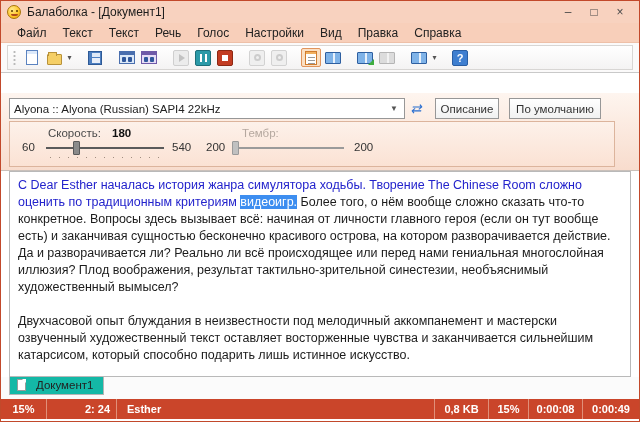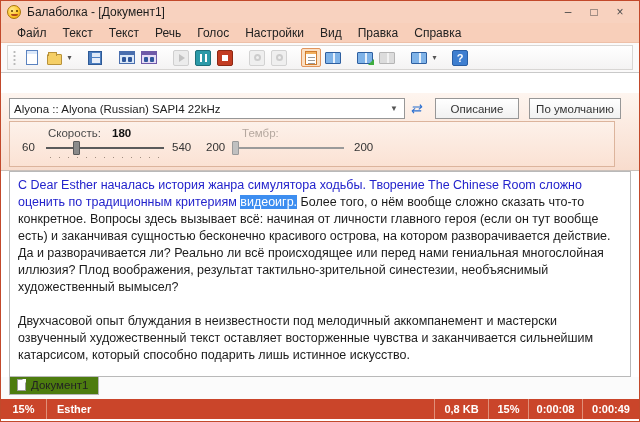--- a/index.html
+++ b/index.html
@@ -97,21 +97,21 @@
     background:linear-gradient(#fef5ef, #f8dccd); border-bottom:1px solid #c9c0ba; }
   .voice-row { position:absolute; top:5px; left:8px; right:8px; height:21px;
     display:flex; align-items:center; }
   .combo { width:396px; height:21px; background:#fff; border:1px solid #979797;
     display:flex; align-items:center; font-size:11.5px; color:#222; padding:0 4px; }
   .combo .val { flex:1 1 auto; white-space:nowrap; overflow:hidden; }
   .combo .arr { font-size:8px; color:#555; padding:0 2px; }
   .refresh { width:22px; text-align:center; color:#2a6fd0; font-size:13px; font-style:italic; }
   .btn { height:21px; background:linear-gradient(#ffffff,#f1f1f1); border:1px solid #979797;
     font-size:11.5px; color:#333; display:flex; align-items:center; justify-content:center; }
-  .btn.describe { width:84px; margin-left:8px; }
+  .btn.describe { width:64px; margin-left:8px; }
   .btn.default { width:92px; margin-left:10px; }
   .groupbox { position:absolute; top:28px; left:8px; width:606px; height:46px;
     border:1px solid #dcb49c; background:linear-gradient(#fdf1ea,#fbe2d4); }
   .gb-label { position:absolute; font-size:11.5px; color:#4a4a4a; }
   .gb-num { position:absolute; font-size:11.5px; color:#333; }
   .gb-val { position:absolute; font-size:11.5px; color:#111; font-weight:bold; }
   .gb-label.disabled { color:#b5a89f; }
   .track { position:absolute; height:2px; background:#5a5a5a; }
   .track.disabled { background:#9a9a9a; }
   .thumb { position:absolute; width:7px; height:14px; background:#8a8a8a;
@@ -123,21 +123,21 @@
   
   .docarea { position:absolute; top:170px; left:8px; right:8px; height:206px;
     background:#fff; border:1px solid #b9b9b9; padding:5px 8px; overflow:hidden;
     font-size:12.5px; line-height:17px; color:#1b1b1b; }
   .blue { color:#2323cc; }
   .hl { background:#3d8ef0; color:#fff; }
   .docarea p + p { margin-top:17px; }
   
   .doctabs { position:absolute; top:376px; left:0; right:0; height:22px; background:#fbfbfb;
     display:flex; align-items:flex-start; padding-left:8px; }
-  .doctab { display:flex; align-items:flex-end; gap:5px; background:#4d7c0f;
+  .doctab { display:flex; align-items:flex-end; gap:10px; background:#14b8a6;
     border:1px solid #b5b5b5; border-top:none; padding:2px 10px 3px 7px; font-size:11.5px; color:#222; }
   .mini-page { width:9px; height:12px; background:#fff; border:1px solid #9a9a9a; position:relative; }
   .mini-page::before { content:""; position:absolute; right:-1px; top:-1px;
     border-left:4px solid transparent; border-top:4px solid #fbfbfb; width:0; height:0; }
   
   .statusbar { position:absolute; top:398px; left:0; right:0; height:20px; background:#ca452a;
     display:flex; color:#fff; font-size:11px; font-weight:600; align-items:center; }
   .scell { height:100%; display:flex; align-items:center; justify-content:center;
     border-right:1px solid #e0907a; padding:0 6px; }
   .scell.c0 { width:46px; }
@@ -287,20 +287,21 @@
 
   <div class="doctabs">
     <span class="doctab">
       <span class="mini-page"></span>
       <span>Документ1</span>
     </span>
   </div>
 
   <div class="statusbar">
     <span class="scell c0">15%</span>
+    <span class="scell c1">2: 24</span>
     <span class="scell c2">Esther</span>
     <span class="scell c3">0,8 KB</span>
     <span class="scell c4">15%</span>
     <span class="scell c5">0:00:08</span>
     <span class="scell c6">0:00:49</span>
   </div>
 
 </div>
 
 </body></html>

